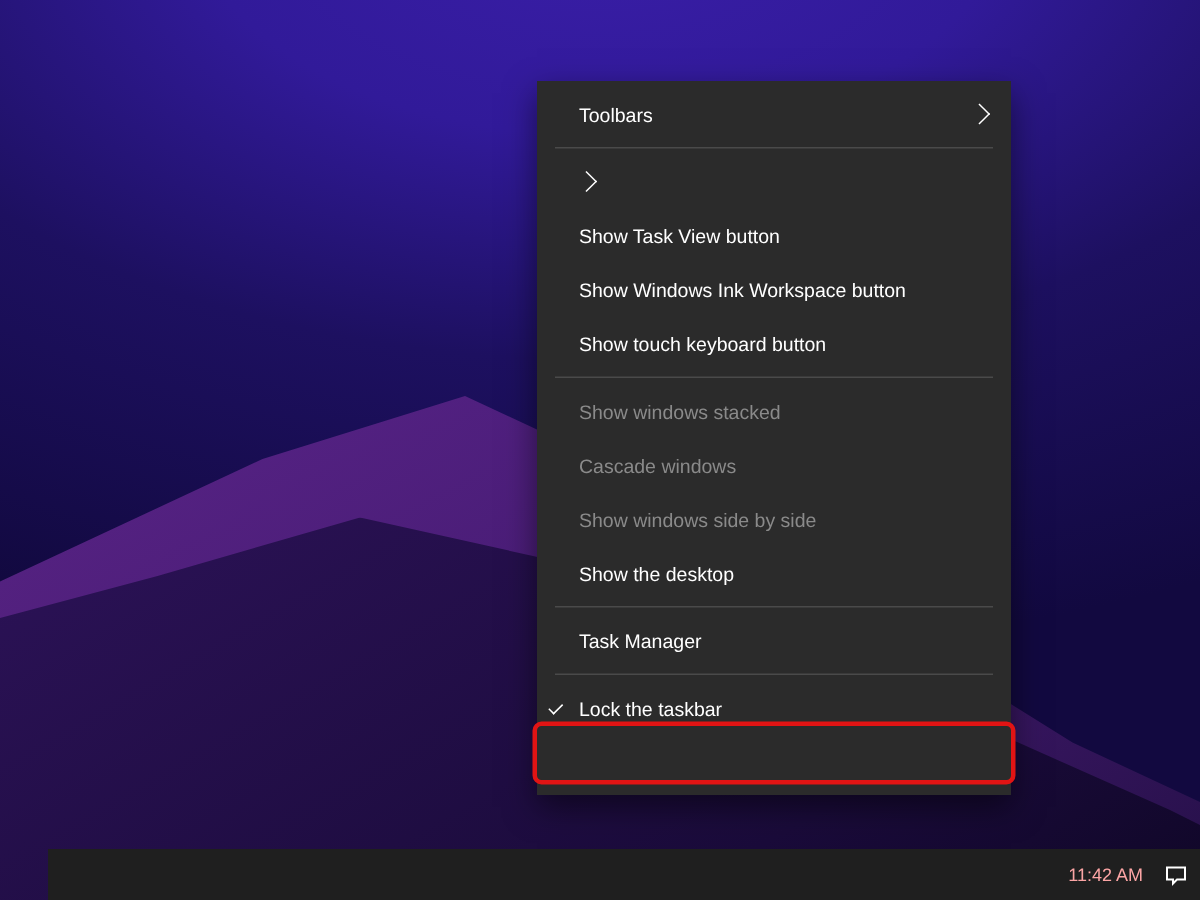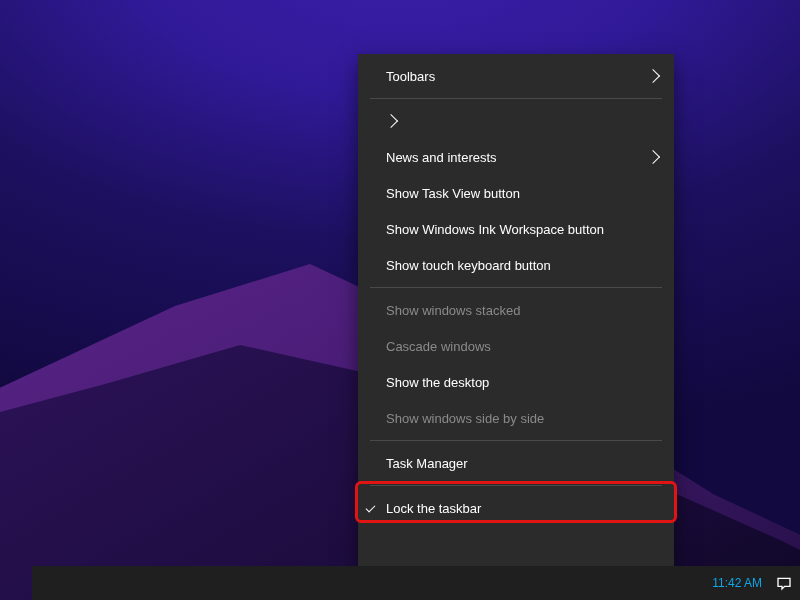--- a/index.html
+++ b/index.html
@@ -83,21 +83,21 @@
   }
 
   .taskbar {
     position: absolute;
     left: 0; right: 0; bottom: 0;
     height: 34px;
     background: #1f1f1f;
     display: flex;
     align-items: center;
     justify-content: flex-end;
-    color: #0ea5e9;
+    color: #fca5a5;
     font-size: 12px;
     padding-right: 8px;
     gap: 14px;
     margin-left: 32px;
   }
   .taskbar .clock { }
   .notif-icon { width: 16px; height: 16px; }
   .notif-icon svg { width: 16px; height: 16px; display: block; }
 </style>
 </head>
@@ -113,24 +113,20 @@
       <span class="label">Toolbars</span>
       <span class="chevron"></span>
     </div>
 
     <div class="separator"></div>
 
     <div class="menu-item">
       <span class="chevron"></span>
     </div>
 
-    <div class="menu-item">
-      <span class="label">News and interests</span>
-      <span class="chevron"></span>
-    </div>
 
     <div class="menu-item">
       <span class="label">Show Task View button</span>
     </div>
 
 
     <div class="menu-item">
       <span class="label">Show Windows Ink Workspace button</span>
     </div>
 
@@ -142,26 +138,26 @@
     <div class="separator"></div>
 
     <div class="menu-item disabled">
       <span class="label">Show windows stacked</span>
     </div>
 
     <div class="menu-item disabled">
       <span class="label">Cascade windows</span>
     </div>
 
+    <div class="menu-item disabled">
+      <span class="label">Show windows side by side</span>
+    </div>
+
     <div class="menu-item">
       <span class="label">Show the desktop</span>
-    </div>
-
-    <div class="menu-item disabled">
-      <span class="label">Show windows side by side</span>
     </div>
 
     <div class="separator"></div>
 
     <div class="menu-item">
       <span class="label">Task Manager</span>
     </div>
 
     <div class="separator"></div>
 

